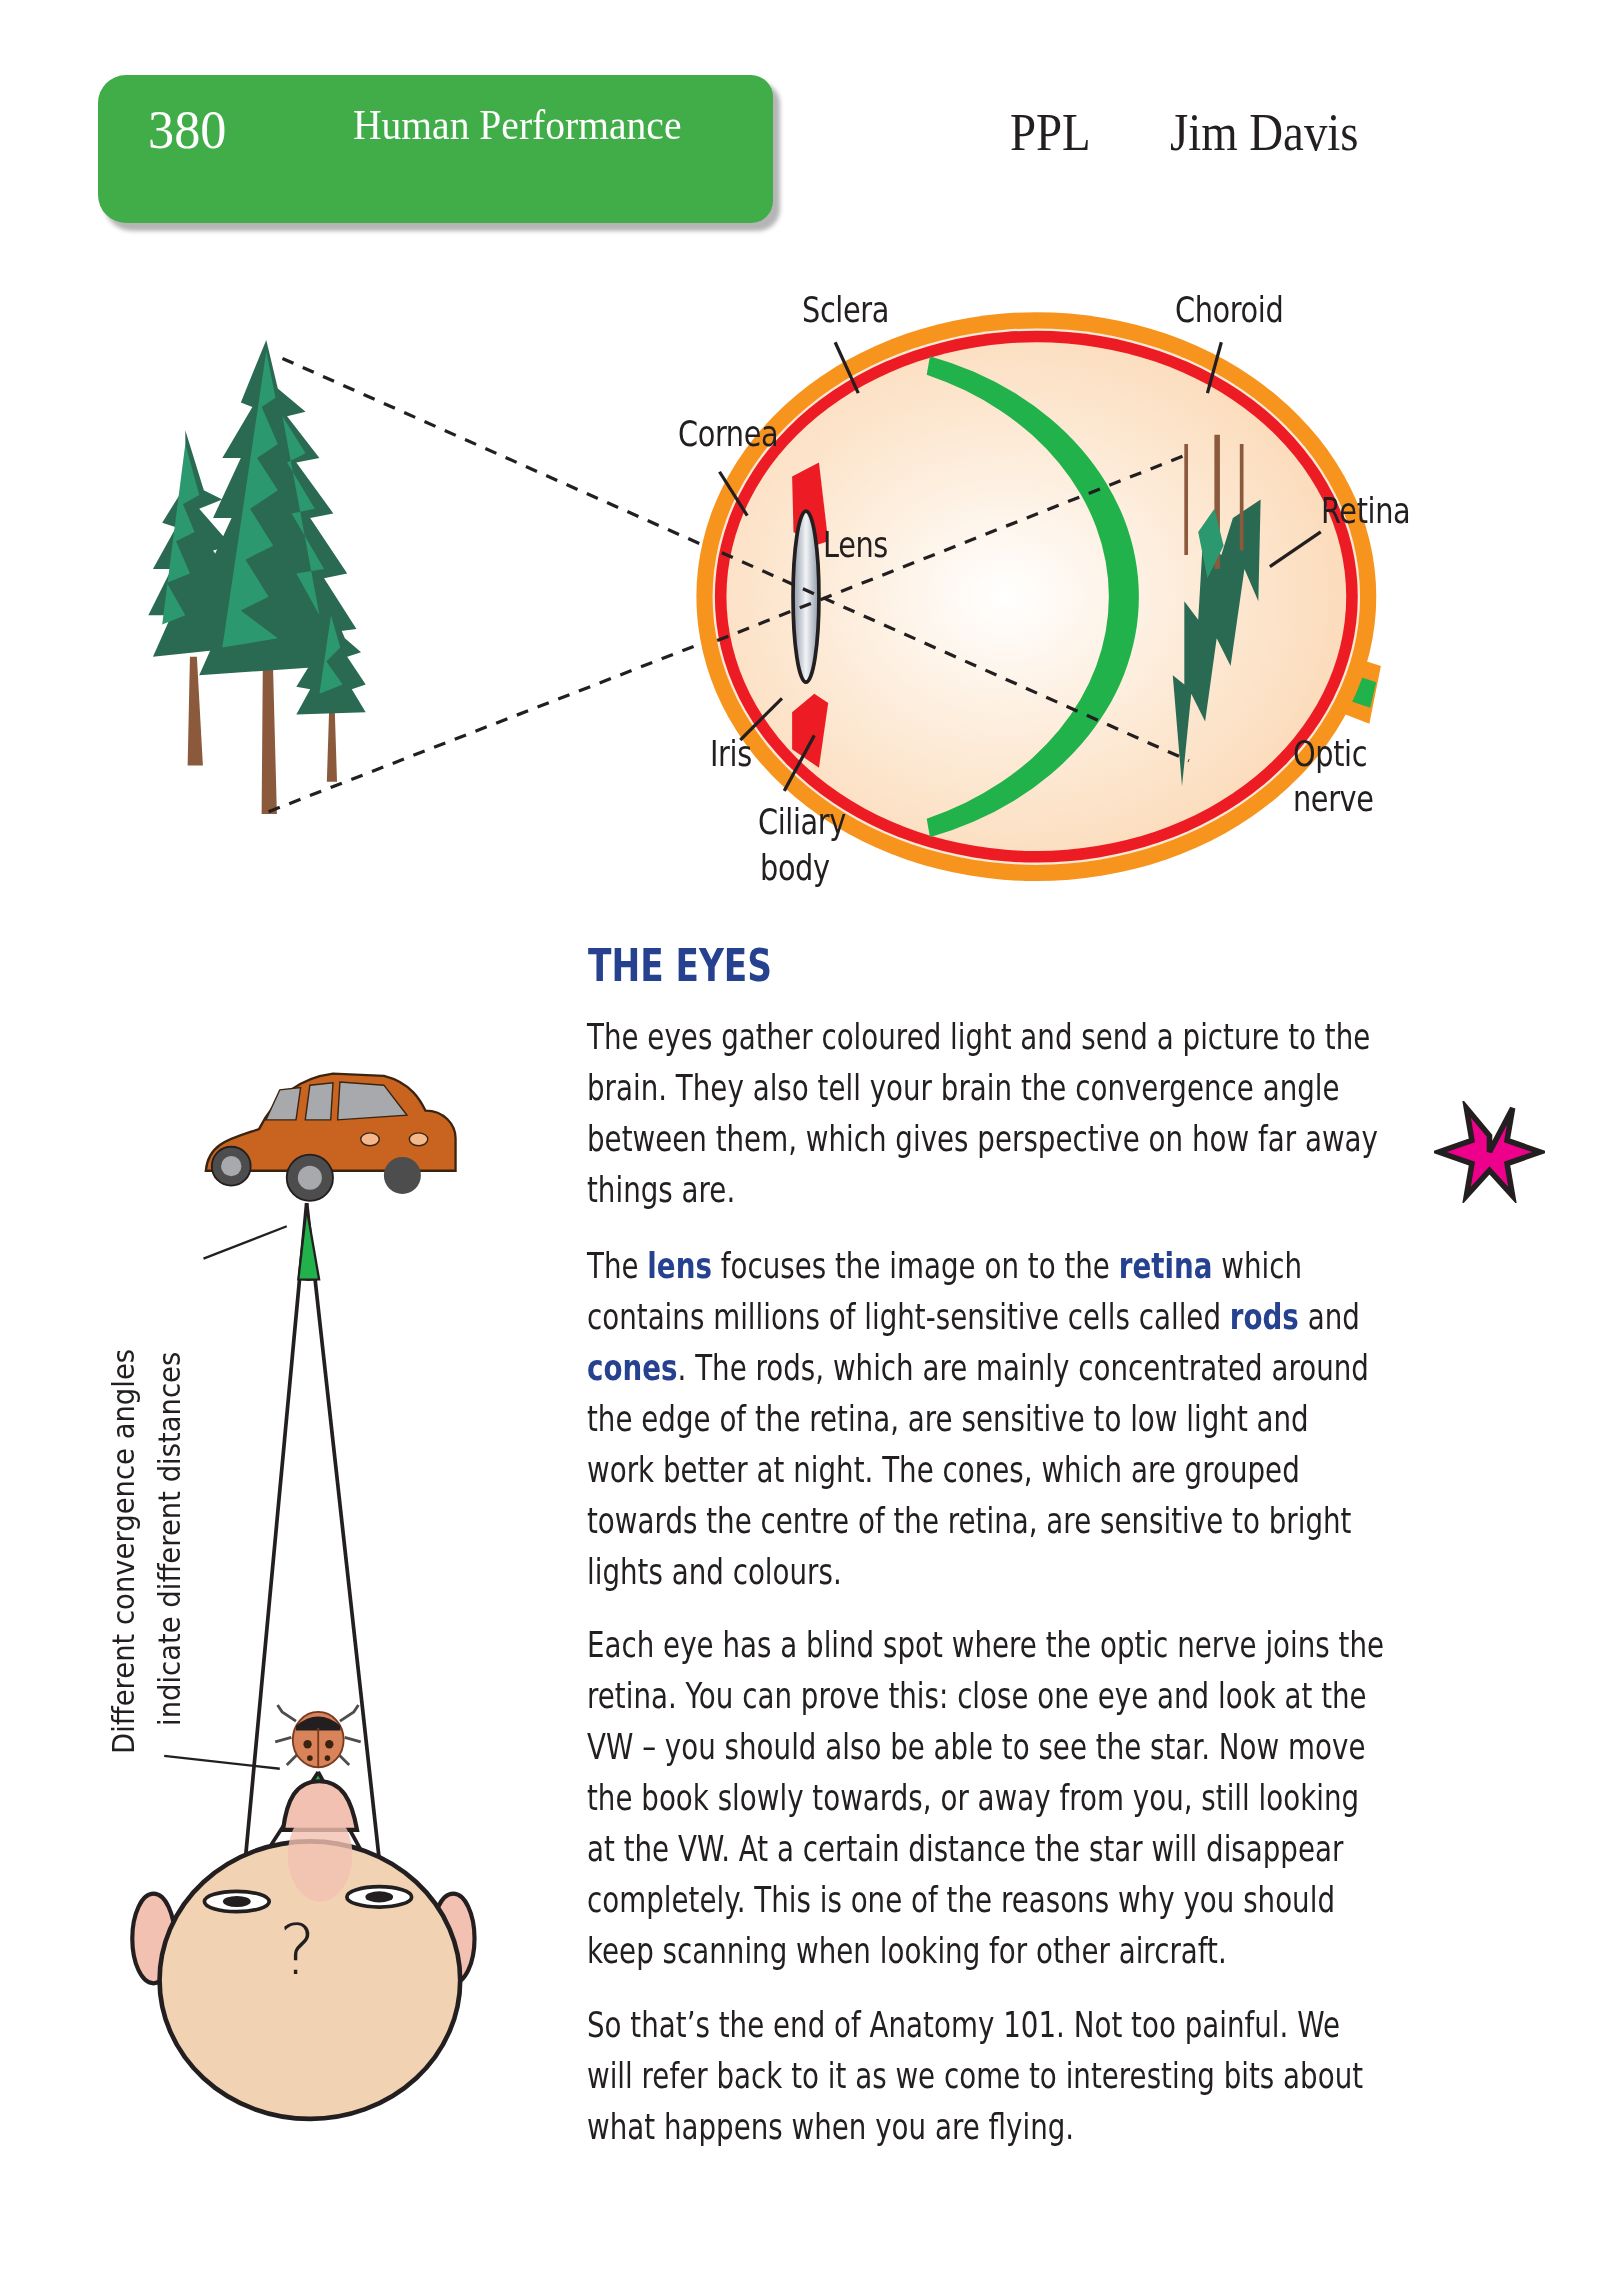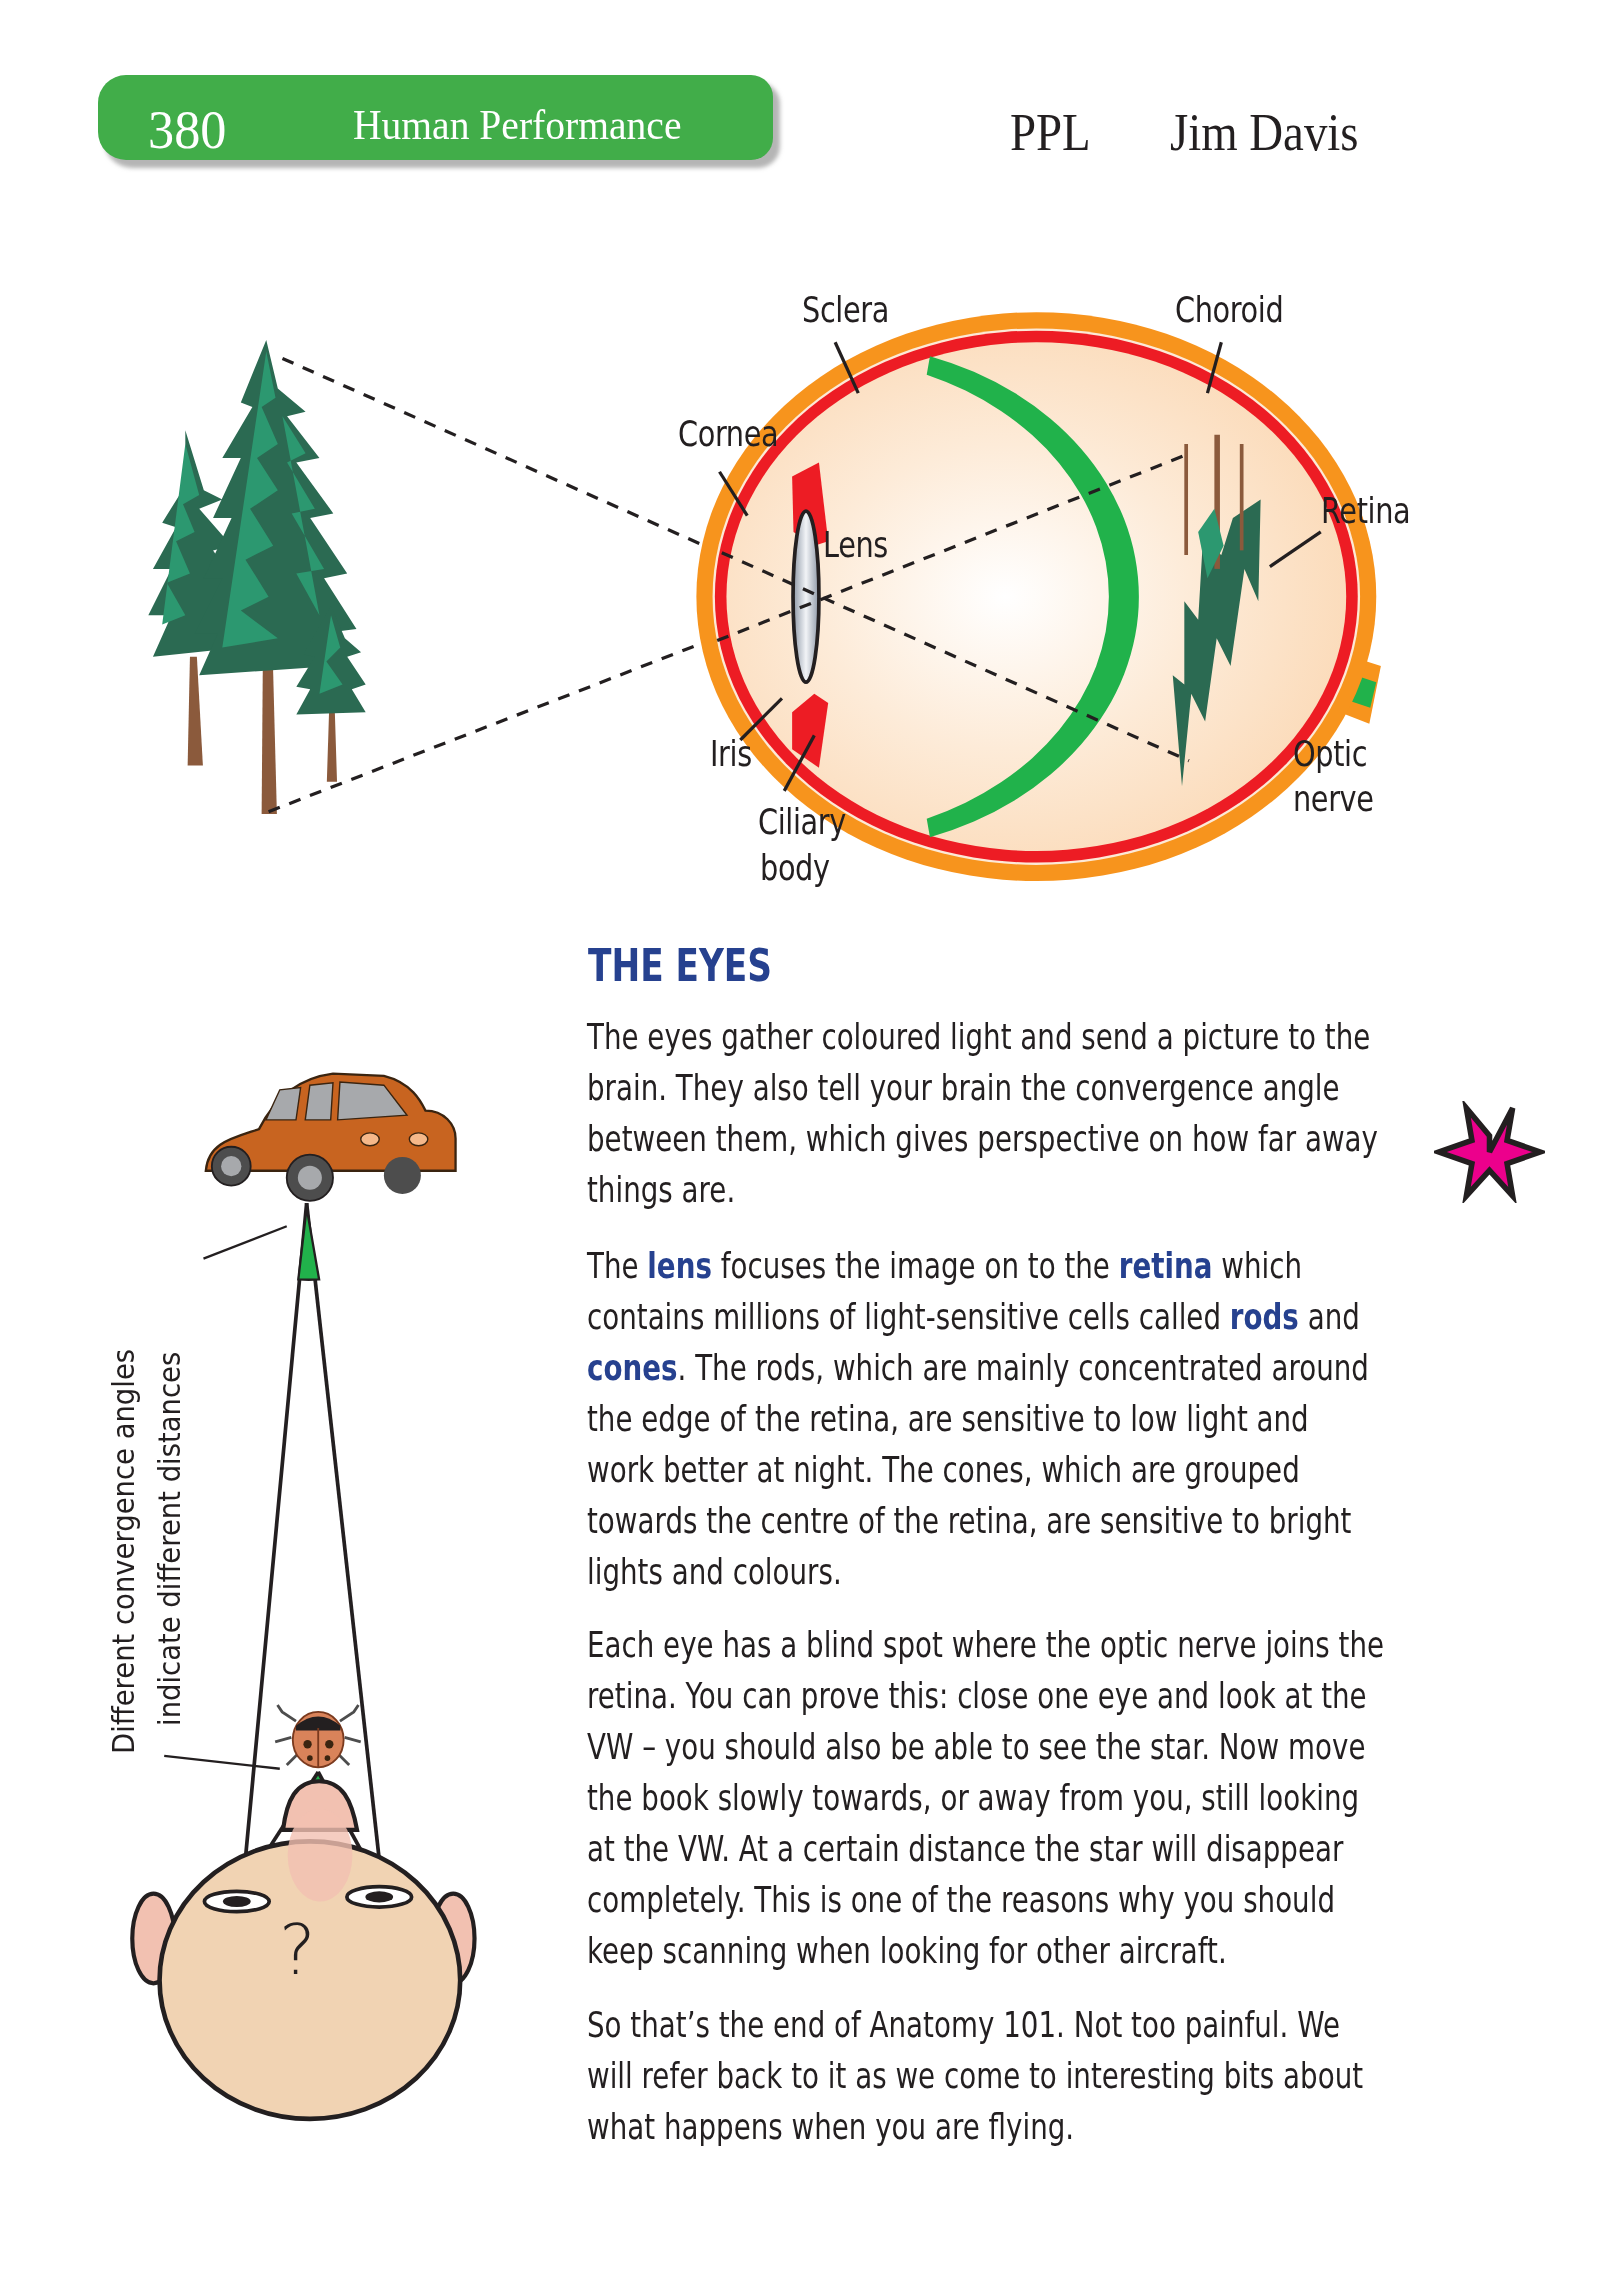--- a/index.html
+++ b/index.html
@@ -1,20 +1,20 @@
 <!DOCTYPE html>
 <html style="font-size:7.4px"><head>
 <meta charset="utf-8">
 <style>
   html, body { margin:0; padding:0; background:#ffffff; }
   body { width:1618px; height:2295px; position:relative; overflow:hidden; font-family:"Liberation Sans", sans-serif; color:#231f20; }
   .abs { position:absolute; }
 
   
-  .tab { left:98px; top:75px; width:675px; height:85px; background:#41ad49; border-radius:28px 22px 22px 28px; box-shadow: 6.5px 7.4px 4.6px rgba(120,120,120,0.55); }
+  .tab { left:98px; top:75px; width:675px; height:148px; background:#41ad49; border-radius:28px 22px 22px 28px; box-shadow: 6.5px 7.4px 4.6px rgba(120,120,120,0.55); }
   .tab-num { left:50px; top:27px; font-family:"Liberation Serif", serif; font-size:55px; color:#fff; line-height:1; transform:scaleX(0.95); transform-origin:left; }
   .tab-title { left:255px; top:28px; font-family:"Liberation Serif", serif; font-size:43px; color:#fff; line-height:1; white-space:nowrap; transform:scaleX(0.92); transform-origin:left; }
   .hdr-right { top:107px; font-family:"Liberation Serif", serif; font-size:52px; color:#231f20; line-height:1; white-space:nowrap; transform:scaleX(0.9); transform-origin:left; }
 
   
   .lbl { font-family:"DejaVu Sans", sans-serif; font-size:36px; color:#231f20; line-height:1; white-space:nowrap; transform:scaleX(0.8); transform-origin:left; letter-spacing:-0.5px; }
 
   
   .heading { left:588px; top:944px; font-family:"DejaVu Sans", sans-serif; font-weight:bold; font-size:44px; color:#26418f; line-height:1; transform:scaleX(0.78); transform-origin:left; white-space:nowrap; }
   .para { left:587px; width:1036px; font-family:"DejaVu Sans", sans-serif; font-size:36px; line-height:51px; color:#231f20; transform:scaleX(0.77); transform-origin:left top; }

